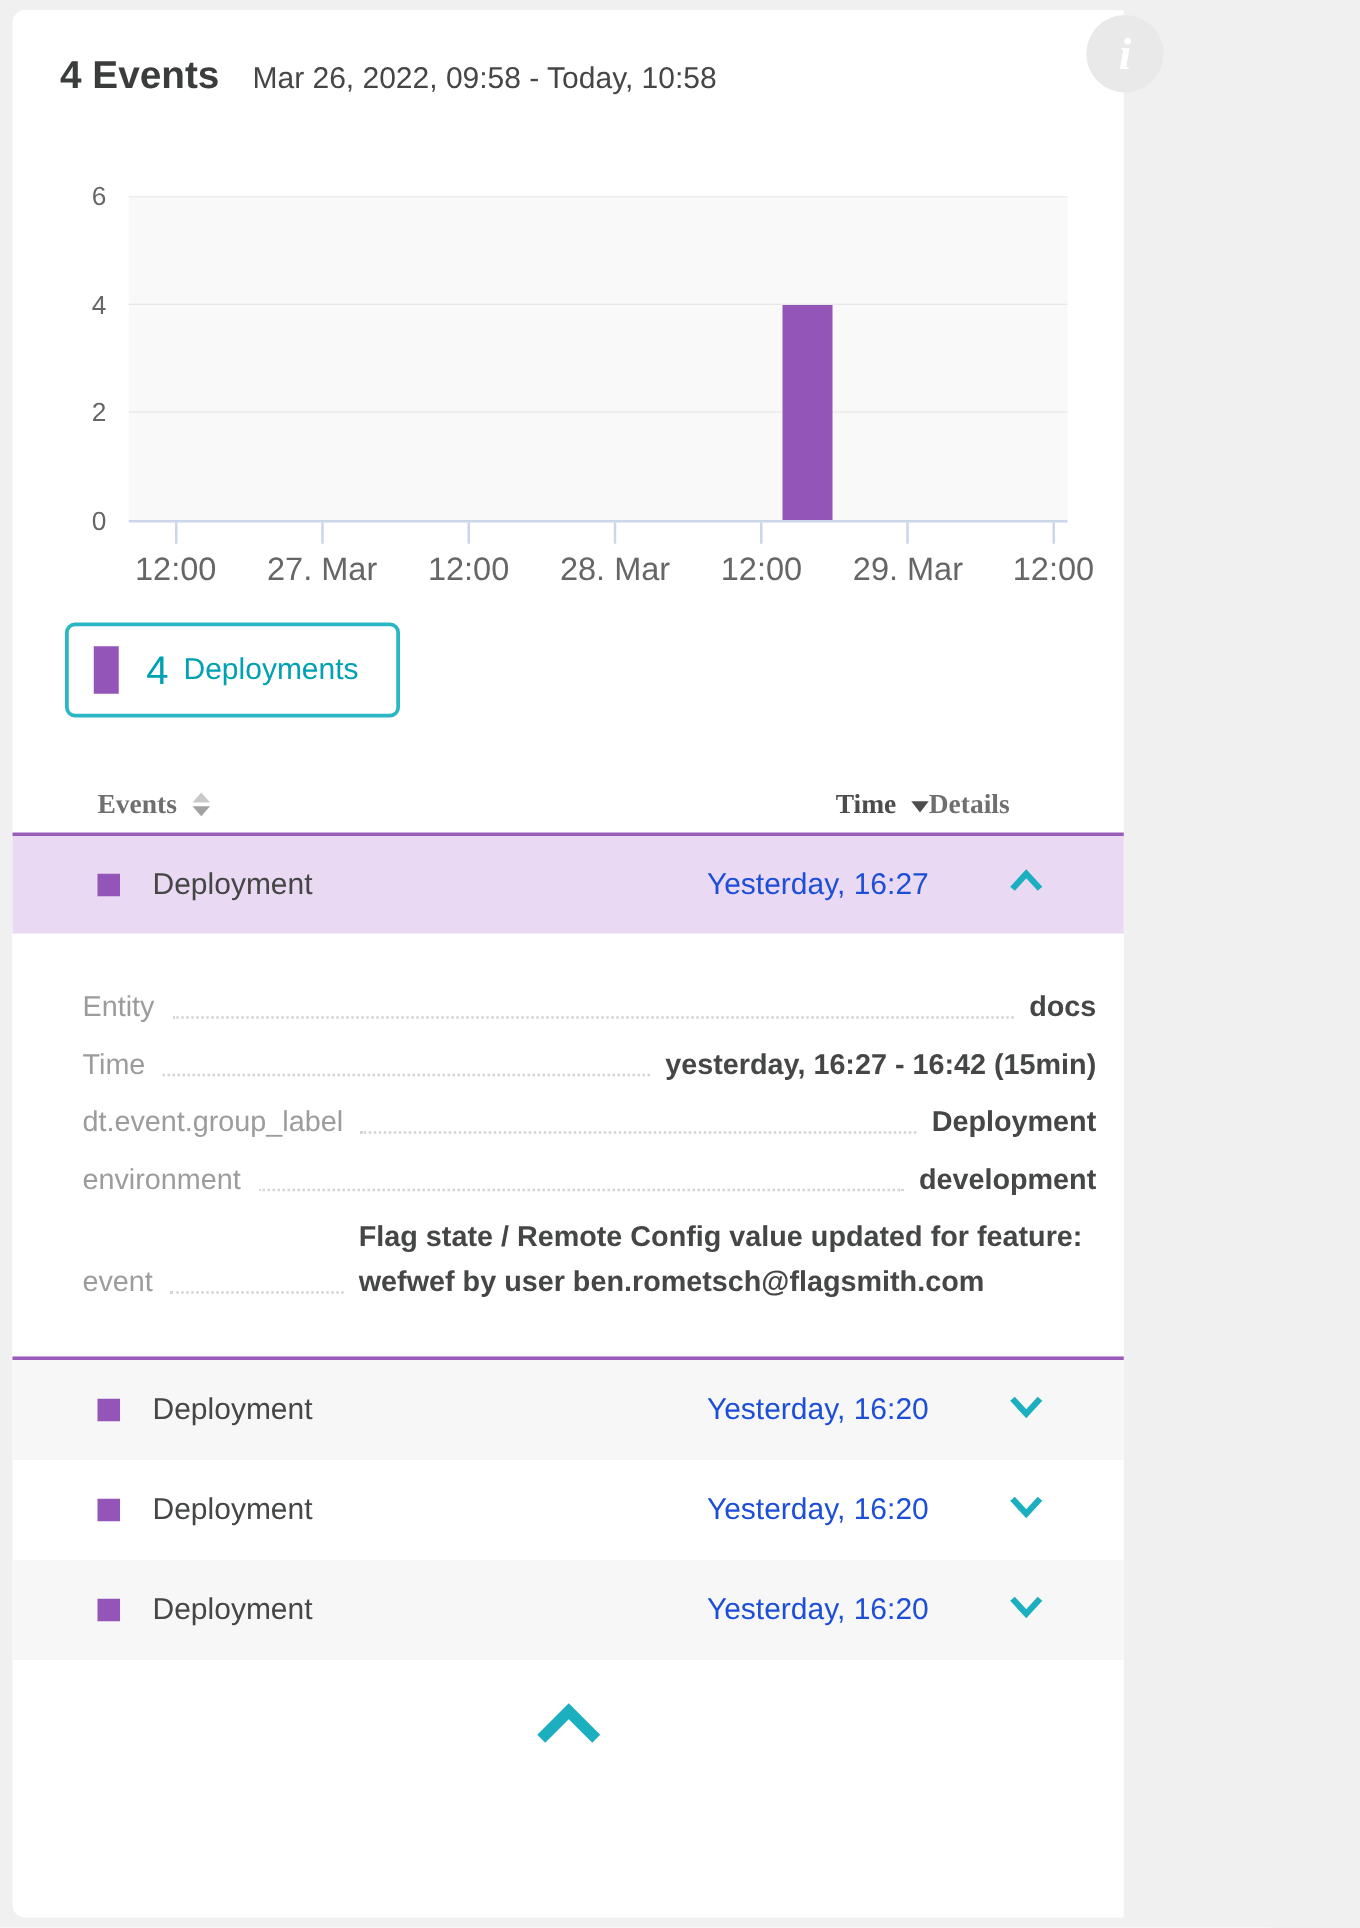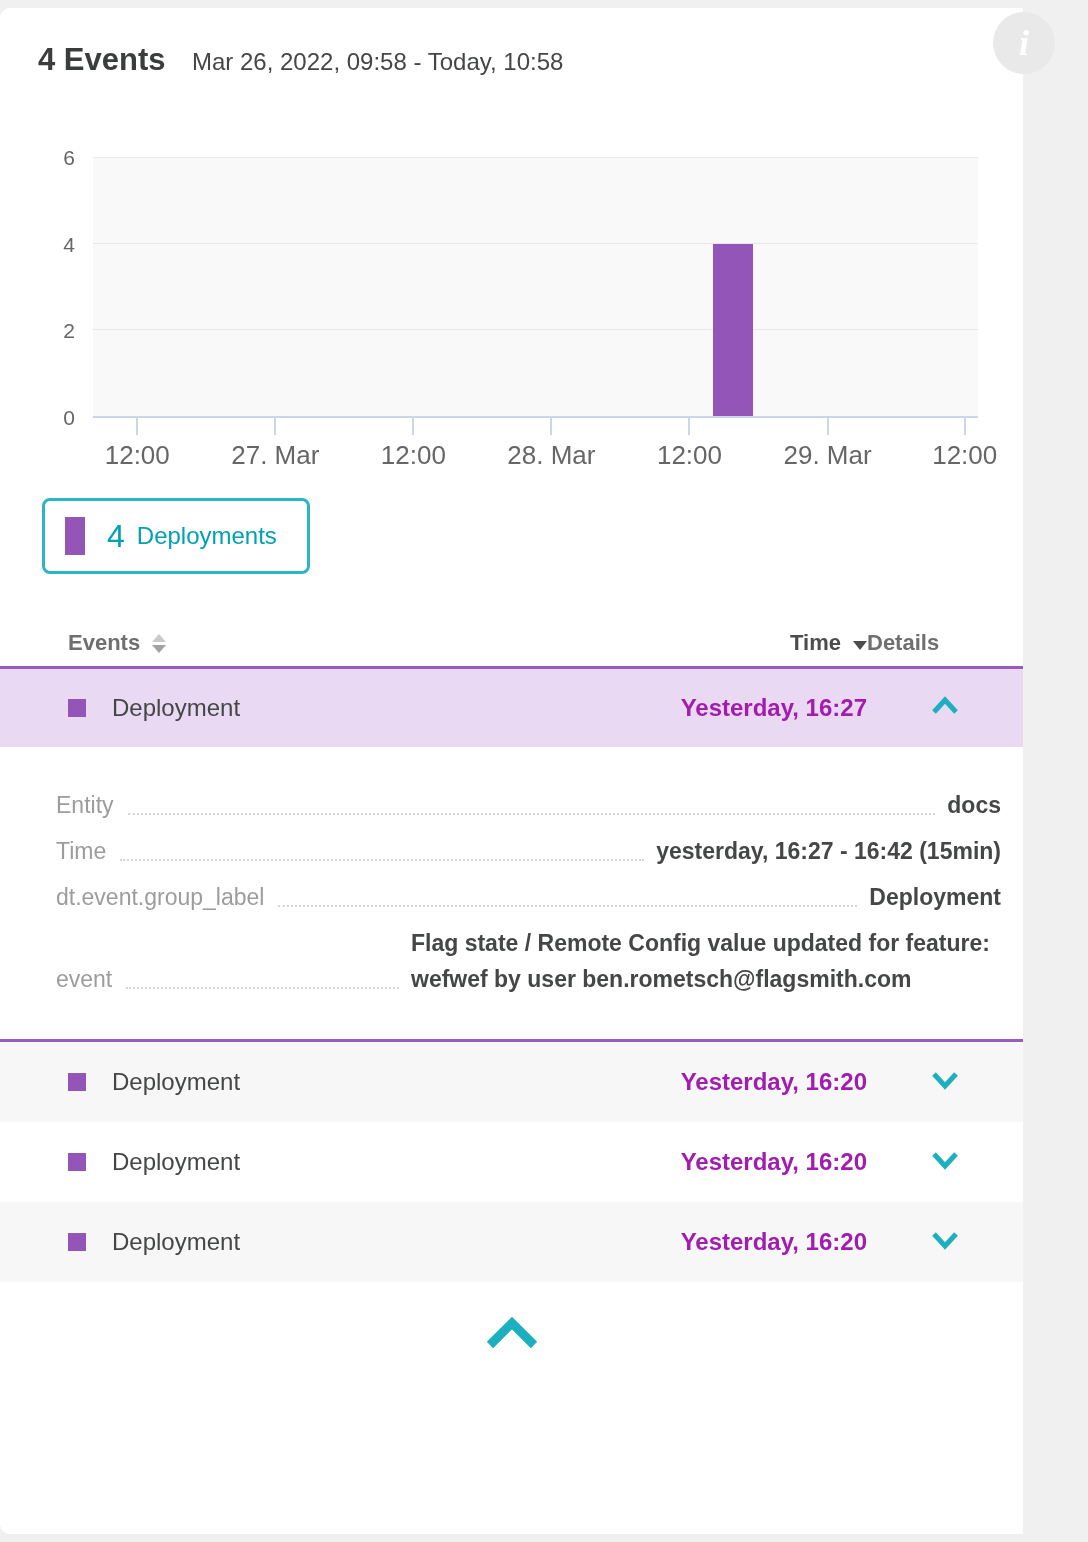--- a/index.html
+++ b/index.html
@@ -19,21 +19,21 @@
   }
   *{box-sizing:border-box;}
   html,body{margin:0;padding:0;}
   body{
     width:1088px;height:1542px;overflow:hidden;position:relative;
     background:var(--page-bg);
     font-family:"Liberation Sans", sans-serif;
     color:var(--text-dark);
   }
   .card{
-    position:absolute;left:0;top:8px;width:1023px;height:1526px;
+    position:absolute;left:10px;top:8px;width:889px;height:1526px;
     background:#fff;border-radius:10px 0 0 10px;
   }
   
   .card-header{padding:34px 0 0 38px;position:relative;white-space:nowrap;}
   .page-title{display:inline-block;font-size:31px;font-weight:bold;color:#3b3c3c;margin:0;}
   .timeframe{display:inline-block;font-size:24px;color:var(--text-dark);margin-left:22px;}
   .info-circle{
     position:absolute;top:4px;right:-32px;width:62px;height:62px;border-radius:50%;
     background:#e9e9e9;color:#fff;font-size:36px;font-weight:bold;font-family:"Liberation Serif",serif;
     display:flex;align-items:center;justify-content:center;font-style:italic;
@@ -50,34 +50,34 @@
   .legend{
     display:inline-flex;align-items:center;margin:80px 0 0 42px;
     border:3px solid var(--legend-border);border-radius:8px;background:#fff;
     padding:16px 30px 16px 20px;cursor:pointer;
   }
   .legend .swatch{width:20px;height:38px;background:var(--purple);margin-right:22px;}
   .legend .count{font-size:32px;color:var(--accent-teal);margin-right:12px;}
   .legend .lbl{font-size:24px;color:var(--accent-teal);}
   
   .etable{margin-top:46px;}
-  .thead{display:flex;align-items:center;height:46px;font-weight:bold;font-size:22px;color:var(--header-gray);}
+  .thead{display:flex;align-items:center;height:46px;font-weight:bold;font-size:22px;color:var(--header-gray);font-family:Liberation Serif, serif;}
   .col-event{flex:1;padding-left:68px;display:flex;align-items:center;}
   .col-time{width:260px;text-align:right;}
   .col-details{width:156px;}
   .th-time{color:#4c4c4c;}
   .sorter{display:inline-flex;flex-direction:column;gap:3px;margin-left:12px;}
   .tri-up{width:0;height:0;border-left:7px solid transparent;border-right:7px solid transparent;border-bottom:8px solid #c9c9c9;}
   .tri-down{width:0;height:0;border-left:7px solid transparent;border-right:7px solid transparent;border-top:8px solid #a2a2a2;}
   .tri-sort{display:inline-block;width:0;height:0;border-left:7px solid transparent;border-right:7px solid transparent;border-top:9px solid #4c4c4c;margin-left:12px;}
   .row{display:flex;align-items:center;height:80px;font-size:24px;cursor:pointer;}
   .row.alt{background:var(--row-alt);}
   .row .square{width:18px;height:18px;background:var(--purple);margin-right:26px;flex:none;}
   .row .evt-name{color:var(--text-dark);}
-  .row .evt-time{font-weight:bold;color:#a21caf;}
+  .row .evt-time{font-weight:normal;color:#1d4ed8;}
   .row .evt-toggle{display:inline-flex;justify-content:center;width:100%;}
   .expanded-group{border-top:3px solid var(--purple-border);border-bottom:3px solid var(--purple-border);}
   .expanded-group .row{height:78px;background:var(--lavender-row);}
   .details-panel{background:#fff;padding:40px 22px 42px 56px;}
   .detail-row{display:flex;align-items:flex-end;margin-bottom:10px;font-size:23px;line-height:36px;}
   .detail-row:last-child{margin-bottom:0;}
   .d-label{color:var(--text-gray);flex:none;}
   .d-dots{flex:1;border-bottom:2px dotted #d4d4d4;margin:0 12px 8px 14px;min-width:40px;}
   .d-value{color:var(--text-dark);max-width:590px;word-break:break-all;flex:none;font-weight:bold;}
   
@@ -168,20 +168,25 @@
               <span class="d-label">Time</span>
               <span class="d-dots"></span>
               <span class="d-value">yesterday, 16:27 - 16:42 (15min)</span>
             </div>
             <div class="detail-row">
               <span class="d-label">dt.event.group_label</span>
               <span class="d-dots"></span>
               <span class="d-value">Deployment</span>
             </div>
             <div class="detail-row">
+              <span class="d-label">environment</span>
+              <span class="d-dots"></span>
+              <span class="d-value">development</span>
+            </div>
+            <div class="detail-row">
               <span class="d-label">event</span>
               <span class="d-dots"></span>
               <span class="d-value">Flag state / Remote Config value updated for feature: wefwef by user ben.rometsch@flagsmith.com</span>
             </div>
           </div>
         </div>
         <div class="row alt">
           <div class="col-event">
             <span class="square"></span>
             <span class="evt-name">Deployment</span>

